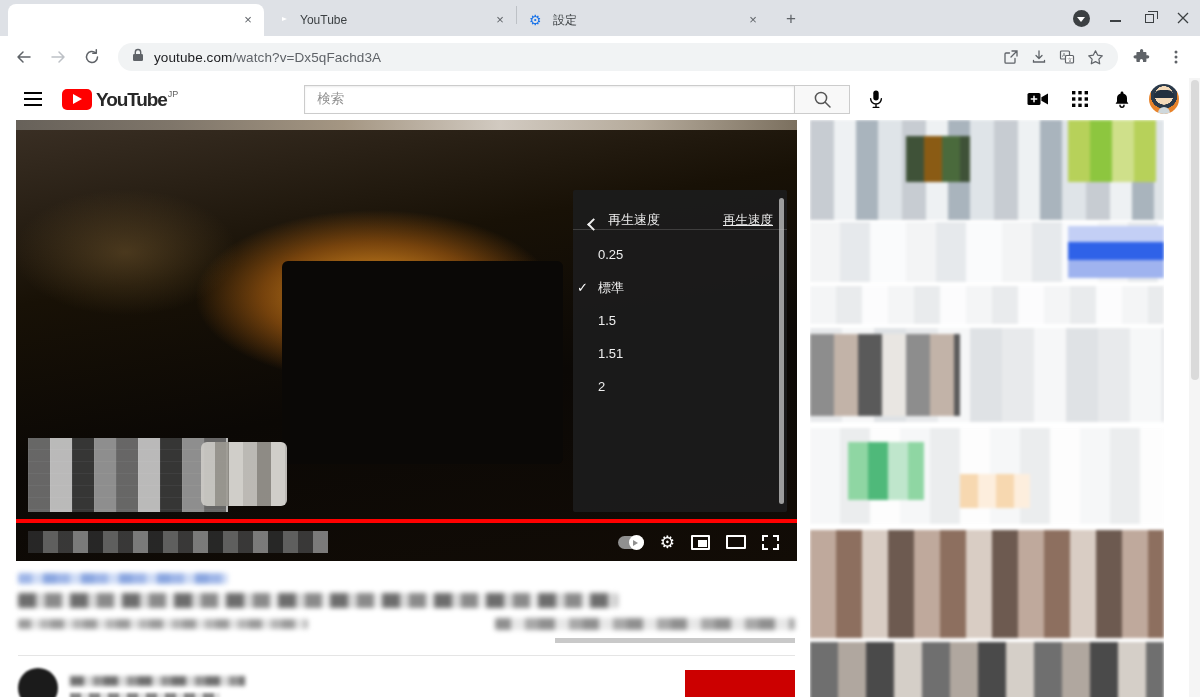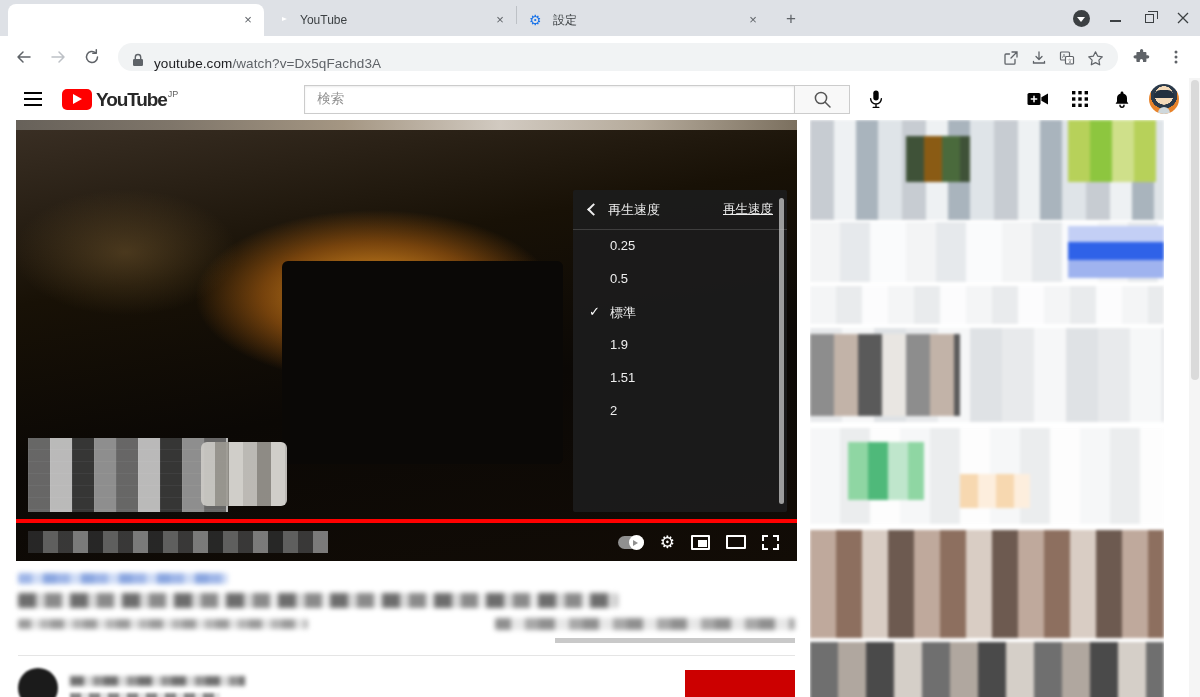--- a/index.html
+++ b/index.html
@@ -85,21 +85,21 @@
     height: 42px; background: #ffffff; display: flex; align-items: center;
     padding: 0 8px; gap: 2px;
   }
   .tb-btn {
     width: 32px; height: 32px; border-radius: 50%;
     display: flex; align-items: center; justify-content: center;
     color: #5f6368; flex: 0 0 auto;
   }
   .omnibox {
     flex: 1 1 auto; height: 28px; background: #f1f3f4; border-radius: 14px;
-    display: flex; align-items: flex-end; padding: 0 10px 0 14px;
+    display: flex; align-items: center; padding: 0 10px 0 14px;
     margin: 0 6px 0 8px; gap: 10px; min-width: 0;
   }
   .omnibox-text {
     font-size: 13.5px; color: #5f6368; white-space: nowrap;
     overflow: hidden; text-overflow: ellipsis; letter-spacing: .1px;
   }
   .omnibox-text b { color: #202124; font-weight: 400; }
   .omni-icons { display: flex; align-items: center; gap: 2px; margin-left: auto; }
   .omni-icons .tb-btn { width: 26px; height: 26px; }
 
@@ -196,36 +196,36 @@
 
   
   .ytsettings {
     position: absolute; right: 10px; top: 70px;
     width: 214px; height: 322px;
     background: rgba(28,28,28,.94);
     border-radius: 2px; overflow: hidden;
     font-size: 13px; color: #eee;
   }
   .ytsettings-head {
-    height: 40px; display: flex; align-items: center; padding: 0 14px;
+    height: 40px; display: flex; align-items: flex-end; padding: 0 14px;
     border-bottom: 1px solid rgba(255,255,255,.16); gap: 10px;
   }
   .chev-back {
     width: 9px; height: 9px; border-left: 2px solid #eee; border-bottom: 2px solid #eee;
     transform: rotate(45deg); margin-left: 2px;
   }
   .ytsettings-title { font-size: 13px; color: #eee; }
   .ytsettings-custom {
     margin-left: auto; font-size: 12.5px; color: #eee;
     text-decoration: underline;
   }
   .ytsettings-list { padding-top: 8px; }
   .ytopt {
-    height: 33px; display: flex; 
-    padding-left: 16px; font-size: 13px; color: #eee; gap: 9px;
+    height: 33px; display: flex; align-items: center;
+    padding-left: 4px; font-size: 13px; color: #eee; gap: 9px;
   }
   .ytopt .chk { width: 12px; flex: 0 0 12px; font-size: 13px; color: #fff; }
   .menu-scroll {
     position: absolute; right: 3px; top: 8px; width: 5px; height: 306px;
     background: rgba(200,200,200,.75); border-radius: 3px;
   }
 
   
   .progress {
     position: absolute; left: 0; right: 0; bottom: 38px; height: 4px; background: rgba(255,255,255,.25);
@@ -579,30 +579,26 @@
               <span class="chev-back"></span>
               <span class="ytsettings-title">再生速度</span>
               <span class="ytsettings-custom">再生速度</span>
             </div>
             <div class="ytsettings-list">
               <div class="ytopt">
                 <span class="chk"></span>
                 <span>0.25</span>
               </div>
               <div class="ytopt">
-                <span class="chk"></span>
-                <span>0.5</span>
-              </div>
-              <div class="ytopt">
                 <span class="chk">✓</span>
                 <span>標準</span>
               </div>
               <div class="ytopt">
                 <span class="chk"></span>
-                <span>1.9</span>
+                <span>1.5</span>
               </div>
               <div class="ytopt">
                 <span class="chk"></span>
                 <span>1.51</span>
               </div>
               <div class="ytopt">
                 <span class="chk"></span>
                 <span>2</span>
               </div>
             </div>

